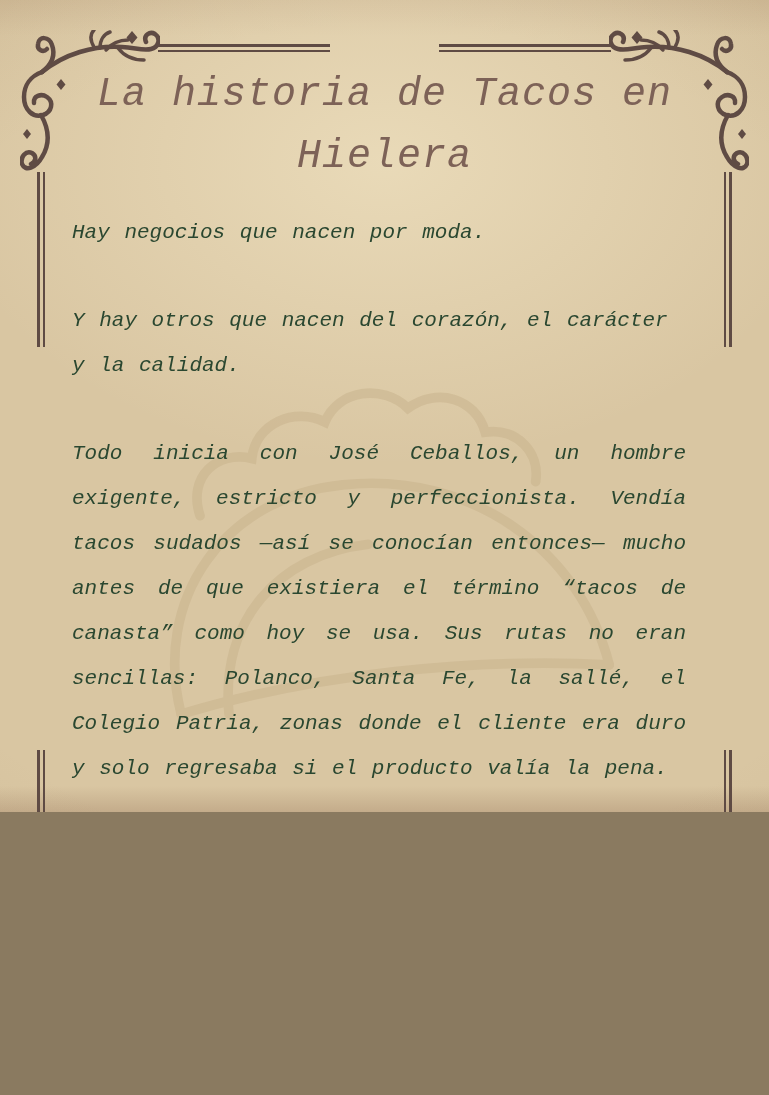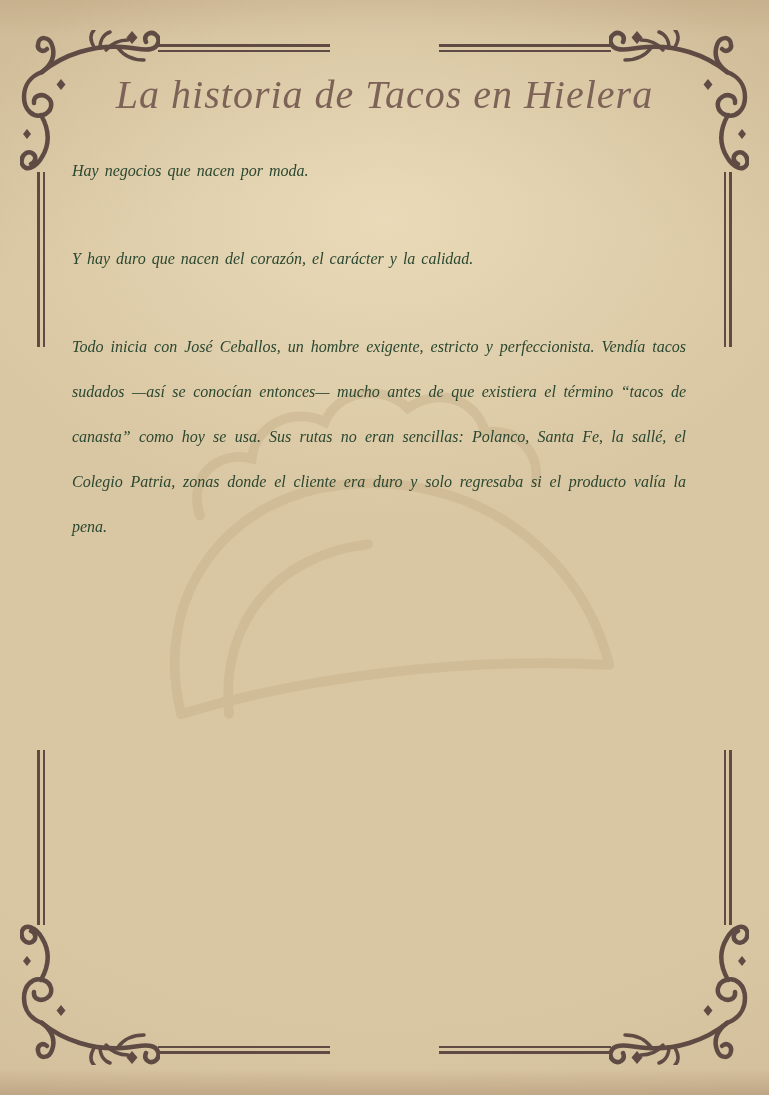--- a/index.html
+++ b/index.html
@@ -1,27 +1,27 @@
 <!DOCTYPE html>
 <html><head>
 <meta charset="utf-8">
 <style>
   html,body{margin:0;padding:0;background:#8a7a60;}
   .page{
     position:relative;
-    width:769px;height:1095px;
+    width:769px;height:812px;
     margin:0 auto;
     overflow:hidden;
     background-color:#d9c6a2;
     background-image:
       radial-gradient(ellipse 620px 420px at 50% 20%, rgba(246,234,202,.55), rgba(246,234,202,0) 72%),
       radial-gradient(ellipse 980px 760px at 50% 55%, rgba(0,0,0,0) 55%, rgba(122,92,58,.14) 100%),
       linear-gradient(to bottom, rgba(140,100,70,.12), rgba(140,100,70,0) 36px),
       linear-gradient(to top, rgba(110,66,44,.20), rgba(110,66,44,0) 26px);
-    font-family:Liberation Serif, serif;
+    font-family:Liberation Mono, monospace;
   }
 
   
   .corner{position:absolute;width:140px;height:150px;}
   .corner.tl{left:20px;top:30px;}
   .corner.tr{right:20px;top:30px;transform:scaleX(-1);}
   .corner.bl{left:20px;top:915px;transform:scaleY(-1);}
   .corner.br{right:20px;top:915px;transform:scale(-1,-1);}
 
   .hline{position:absolute;height:3px;border-top:3px solid #5f4b44;border-bottom:2px solid #5f4b44;}
@@ -38,21 +38,21 @@
 
   
   .watermark{position:absolute;left:105px;top:320px;width:560px;height:470px;
              transform:rotate(-8deg);opacity:.55;}
 
   
   .content{position:absolute;left:72px;top:0;width:625px;color:#2a4730;}
   .doc-title{margin:64px 0 0 0;text-align:center;color:#7d6257;
              font-weight:normal;font-style:italic;}
   .doc-title .t-line{display:block;font-size:40px;line-height:62px;letter-spacing:1px;}
-  .content p{font-style:italic;font-size:16px;line-height:45px;
+  .content p{font-style:italic;font-size:21px;line-height:45px;
              word-spacing:2px;margin:43px 11px 0 0;}
   .content p.first{margin-top:22px;}
   .content p.just{text-align:justify;}
 </style>
 </head>
 <body>
 
 <div class="page">
 
   <svg width="0" height="0" style="position:absolute" aria-hidden="true">
@@ -101,18 +101,18 @@
     <path d="M 96 336 C 100 250, 160 196, 246 198"></path>
     <path d="M 52 330 C 180 310, 330 316, 452 340"></path>
   </svg>
 
   <div class="content">
     <h1 class="doc-title">
       <span class="t-line">La historia de Tacos en Hielera</span>
     </h1>
 
     <p class="first">Hay negocios que nacen por moda.</p>
-    <p>Y hay duro que nacen del corazón, el carácter y la calidad.</p>
+    <p>Y hay otros que nacen del corazón, el carácter y la calidad.</p>
     <p class="just">Todo inicia con José Ceballos, un hombre exigente, estricto y perfeccionista. Vendía tacos sudados —así se conocían entonces— mucho antes de que existiera el término “tacos de canasta” como hoy se usa. Sus rutas no eran sencillas: Polanco, Santa Fe, la sallé, el Colegio Patria, zonas donde el cliente era duro y solo regresaba si el producto valía la pena.</p>
 
   </div>
 
 </div>
 
 </body></html>

